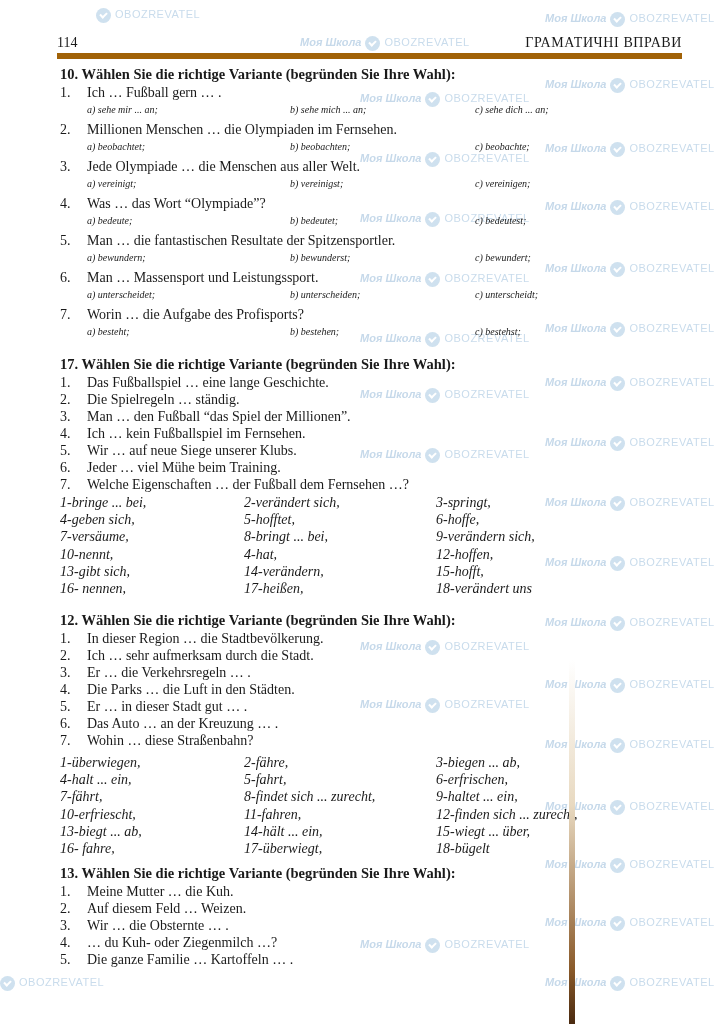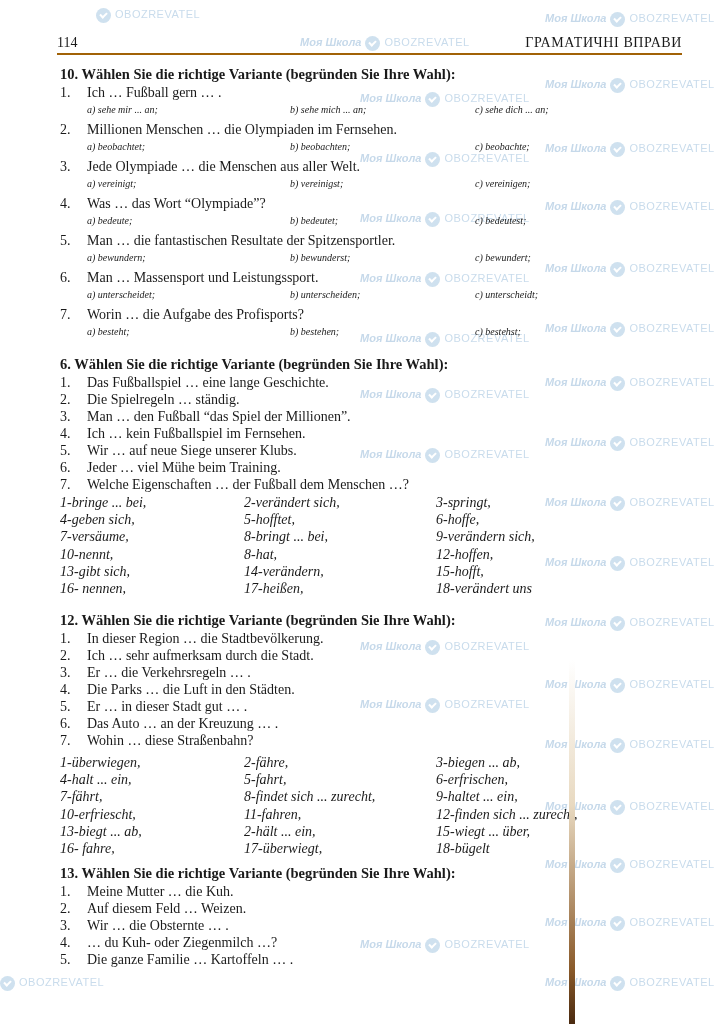--- a/index.html
+++ b/index.html
@@ -5,21 +5,21 @@
   html, body { margin: 0; padding: 0; }
   body {
     width: 721px; height: 1024px; overflow: hidden;
     background: #ffffff; position: relative;
     font-family: "Liberation Serif", "DejaVu Serif", serif;
     color: #1a1a1a;
   }
   .page { position: absolute; left: 0; top: 0; width: 575px; height: 1024px; }
   .header {
     position: absolute; left: 57px; top: 33px; width: 625px; height: 20px;
-    border-bottom: 2px solid #a16207;
+    border-bottom: 6px solid #a16207;
   }
   .page-number { position: absolute; left: 0; top: 2px; font-size: 14px; }
   .running-title { position: absolute; right: 0; top: 2px; font-size: 14px; letter-spacing: 0.6px; }
   .exercise { position: absolute; left: 60px; width: 620px; }
   .ex-title { font-weight: bold; font-size: 14.5px; height: 20px; line-height: 20px; white-space: nowrap; }
   .item { font-size: 14px; line-height: 17px; }
   .item .num { display: inline-block; width: 27px; }
   .opts { position: relative; height: 19px; font-style: italic; font-size: 10px; line-height: 17px; }
   .opts span { position: absolute; top: 0; white-space: nowrap; }
   .opt-a { left: 27px; } .opt-b { left: 230px; } .opt-c { left: 415px; }
@@ -132,47 +132,47 @@
       <div class="item"><span class="num">7.</span><span>Worin … die Aufgabe des Profisports?</span></div>
       <div class="opts">
           <span class="opt-a">a) besteht;</span>
           <span class="opt-b">b) bestehen;</span>
           <span class="opt-c">c) bestehst;</span>
         </div>
     </div>
   </div>
 
   <div class="exercise" style="top:354px;">
-    <div class="ex-title">6. Wählen Sie die richtige Variante (begründen Sie Ihre Wahl):</div>
+    <div class="ex-title">17. Wählen Sie die richtige Variante (begründen Sie Ihre Wahl):</div>
     <div class="plain-item"><span class="num">1.</span><span>Das Fußballspiel … eine lange Geschichte.</span></div>
     <div class="plain-item"><span class="num">2.</span><span>Die Spielregeln … ständig.</span></div>
     <div class="plain-item"><span class="num">3.</span><span>Man … den Fußball “das Spiel der Millionen”.</span></div>
     <div class="plain-item"><span class="num">4.</span><span>Ich … kein Fußballspiel im Fernsehen.</span></div>
     <div class="plain-item"><span class="num">5.</span><span>Wir … auf neue Siege unserer Klubs.</span></div>
     <div class="plain-item"><span class="num">6.</span><span>Jeder … viel Mühe beim Training.</span></div>
-    <div class="plain-item"><span class="num">7.</span><span>Welche Eigenschaften … der Fußball dem Menschen …?</span></div>
+    <div class="plain-item"><span class="num">7.</span><span>Welche Eigenschaften … der Fußball dem Fernsehen …?</span></div>
     <div class="grid" style="margin-top:1px;">
       <div class="row">
           <span class="g1">1-bringe ... bei,</span>
           <span class="g2">2-verändert sich,</span>
           <span class="g3">3-springt,</span>
         </div>
       <div class="row">
           <span class="g1">4-geben sich,</span>
           <span class="g2">5-hofftet,</span>
           <span class="g3">6-hoffe,</span>
         </div>
       <div class="row">
           <span class="g1">7-versäume,</span>
           <span class="g2">8-bringt ... bei,</span>
           <span class="g3">9-verändern sich,</span>
         </div>
       <div class="row">
           <span class="g1">10-nennt,</span>
-          <span class="g2">8-hat,</span>
+          <span class="g2">4-hat,</span>
           <span class="g3">12-hoffen,</span>
         </div>
       <div class="row">
           <span class="g1">13-gibt sich,</span>
           <span class="g2">14-verändern,</span>
           <span class="g3">15-hofft,</span>
         </div>
       <div class="row">
           <span class="g1">16- nennen,</span>
           <span class="g2">17-heißen,</span>
@@ -206,21 +206,21 @@
           <span class="g2">8-findet sich ... zurecht,</span>
           <span class="g3">9-haltet ... ein,</span>
         </div>
       <div class="row">
           <span class="g1">10-erfriescht,</span>
           <span class="g2">11-fahren,</span>
           <span class="g3">12-finden sich ... zurecht,</span>
         </div>
       <div class="row">
           <span class="g1">13-biegt ... ab,</span>
-          <span class="g2">2-hält ... ein,</span>
+          <span class="g2">14-hält ... ein,</span>
           <span class="g3">15-wiegt ... über,</span>
         </div>
       <div class="row">
           <span class="g1">16- fahre,</span>
           <span class="g2">17-überwiegt,</span>
           <span class="g3">18-bügelt</span>
         </div>
     </div>
   </div>
 

